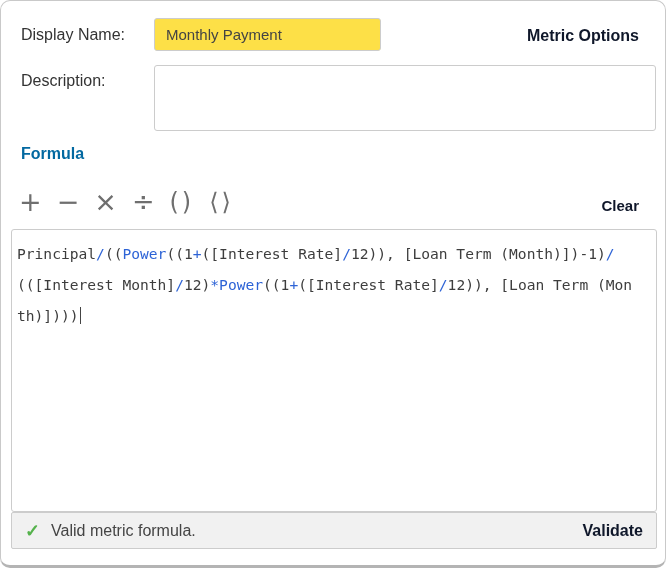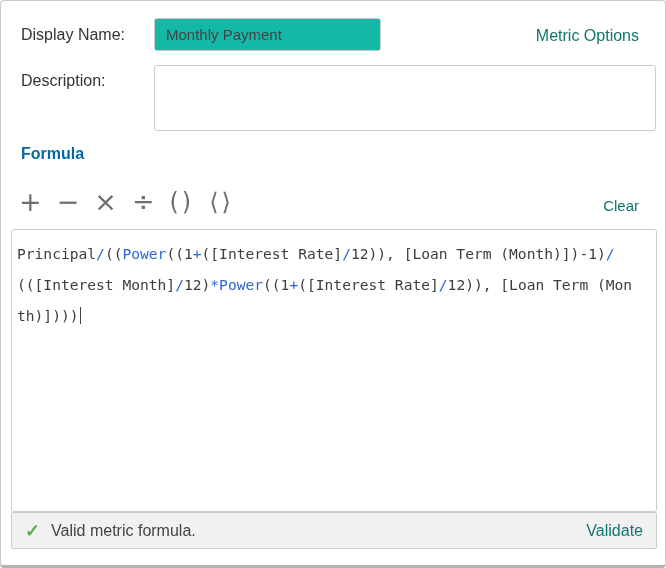--- a/index.html
+++ b/index.html
@@ -5,45 +5,45 @@
   * { box-sizing: border-box; margin: 0; padding: 0; }
   html,body { width: 666px; height: 568px; background: #fff; }
   body { font-family: "Liberation Sans", sans-serif; }
 
   .panel {
     position: relative;
     width: 666px; height: 568px;
     background: #fff;
     border: 1px solid #c9c9c9;
     border-bottom: 3px solid #b4b4b4;
-    border-radius: 4px;
+    border-radius: 10px;
   }
 
   .lbl { position: absolute; left: 20px; font-size: 16px; color: #333; }
   .lbl-display { top: 25px; }
   .lbl-desc   { top: 71px; }
 
   .dn-input {
     position: absolute; left: 153px; top: 17px;
     width: 227px; height: 33px;
     border: 1px solid #ccc; border-radius: 3px;
     font-family: "Liberation Sans", sans-serif;
     font-size: 15px; color: #444;
-    padding: 0 11px; outline: none; background: #14b8a6;
+    padding: 0 11px; outline: none; background: #fde047;
   }
   .desc-ta {
     position: absolute; left: 153px; top: 64px;
     width: 502px; height: 66px;
     border: 1px solid #ccc; border-radius: 3px;
     resize: none; outline: none; background: #fff;
     font-family: "Liberation Sans", sans-serif;
     font-size: 15px; color: #444; padding: 6px 10px;
   }
 
-  .link { color: #0f766e; font-size: 16px; text-decoration: none; cursor: pointer; }
+  .link { color: #0f172a; font-size: 16px; text-decoration: none; cursor: pointer; font-weight: bold; }
   .link-metric-options { position: absolute; right: 26px; top: 26px; }
   .link-clear          { position: absolute; right: 26px; top: 196px; font-size: 15px; text-align: right; }
 
   .heading {
     position: absolute; left: 20px; top: 144px;
     font-size: 16px; font-weight: bold; color: #0369a1;
   }
 
   .op-row {
     position: absolute; left: 18px; top: 184px;

